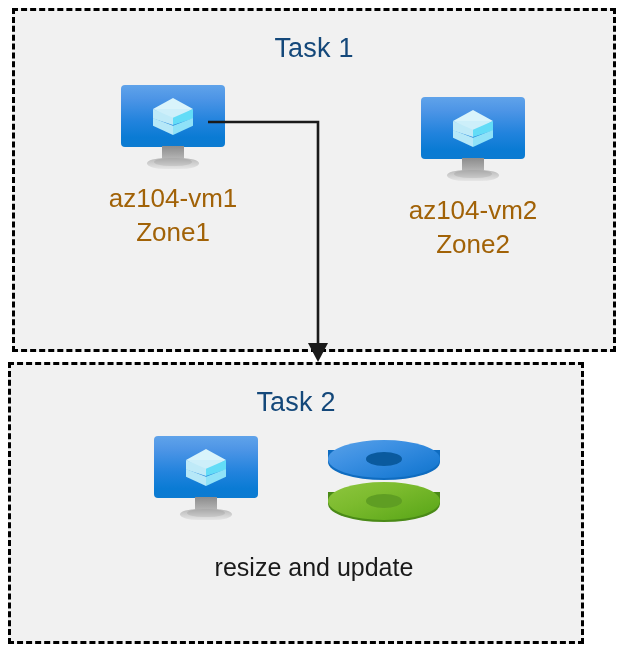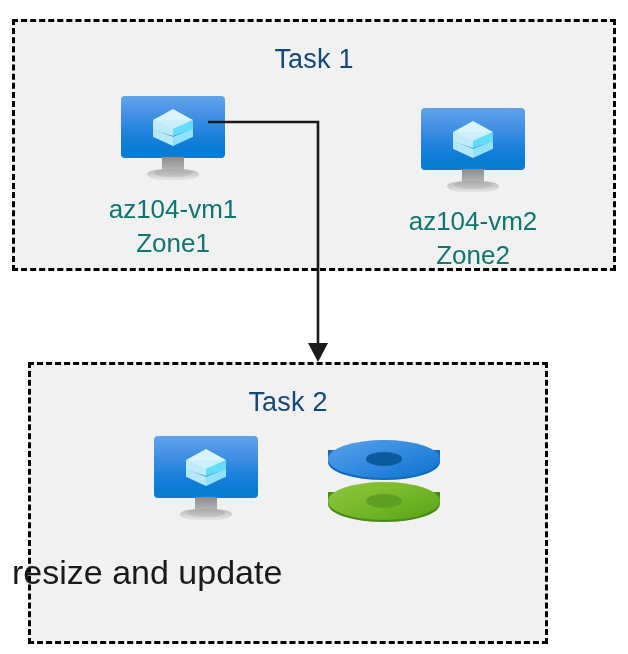--- a/index.html
+++ b/index.html
@@ -20,22 +20,22 @@
     overflow: hidden;
   }
 
   
   .task-box {
     position: absolute;
     background: #f1f1f1;
     border: 3px dashed #000000;
     box-sizing: border-box;
   }
-  #task1-box { left: 12px;  top: 8px;   width: 604px; height: 252px; margin-top: 11px; }
-  #task2-box { left: 28px;  top: 362px; width: 520px; height: 282px; }
+  #task1-box { left: 12px;  top: 8px;   width: 604px; height: 344px; }
+  #task2-box { left: 8px;  top: 362px; width: 576px; height: 282px; }
 
   .task-title {
     position: absolute;
     left: 0;
     width: 100%;
     text-align: center;
     font-size: 27px;
     color: #14487a;
     letter-spacing: .2px;
     white-space: nowrap;
@@ -50,21 +50,21 @@
     text-align: center;
   }
   #node-vm1 { left: 68px;  top: 74px; }
   #node-vm2 { left: 368px; top: 86px; }
   #node-vm3 { left: 116px; top: 436px; }
 
   .node-label {
     margin-top: 12px;
     font-size: 26px;
     line-height: 1.32;
-    color: #0f766e;
+    color: #a16207;
     white-space: pre-line;
   }
 
   
   .vm-icon {
     position: relative;
     width: 104px;
     height: 84px;
     margin: 0 auto;
   }
@@ -197,21 +197,22 @@
     top: 0;
     width: 628px;
     height: 654px;
     pointer-events: none;
   }
 
   .caption {
     position: absolute;
     left: 12px;
     width: 604px;
-    font-size: 34px;
+    text-align: center;
+    font-size: 25px;
     color: #1a1a1a;
   }
   #task2-caption { top: 553px; }
 </style>
 </head>
 <body>
 
 <div id="canvas">
 
   <div id="task1-box" class="task-box">

